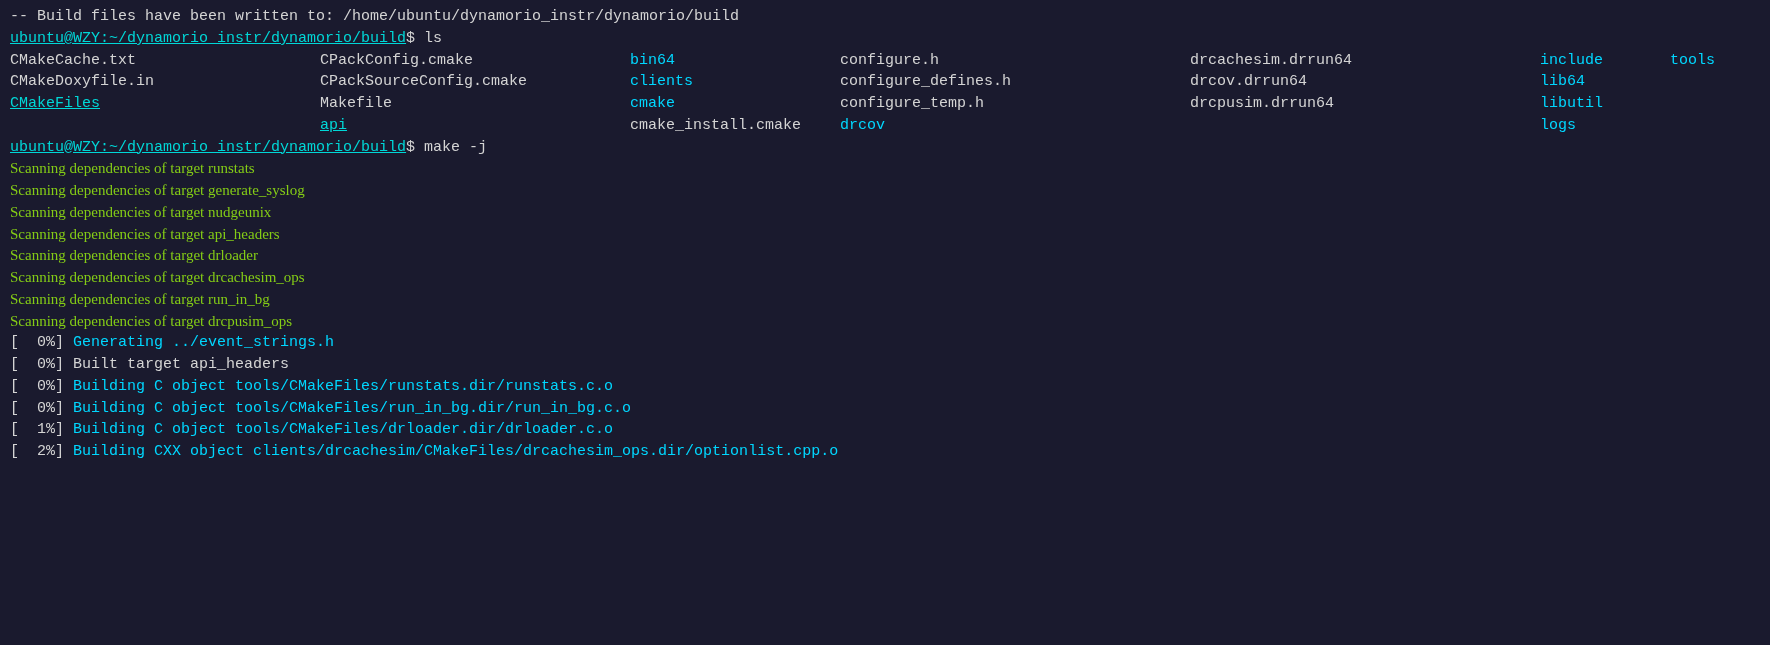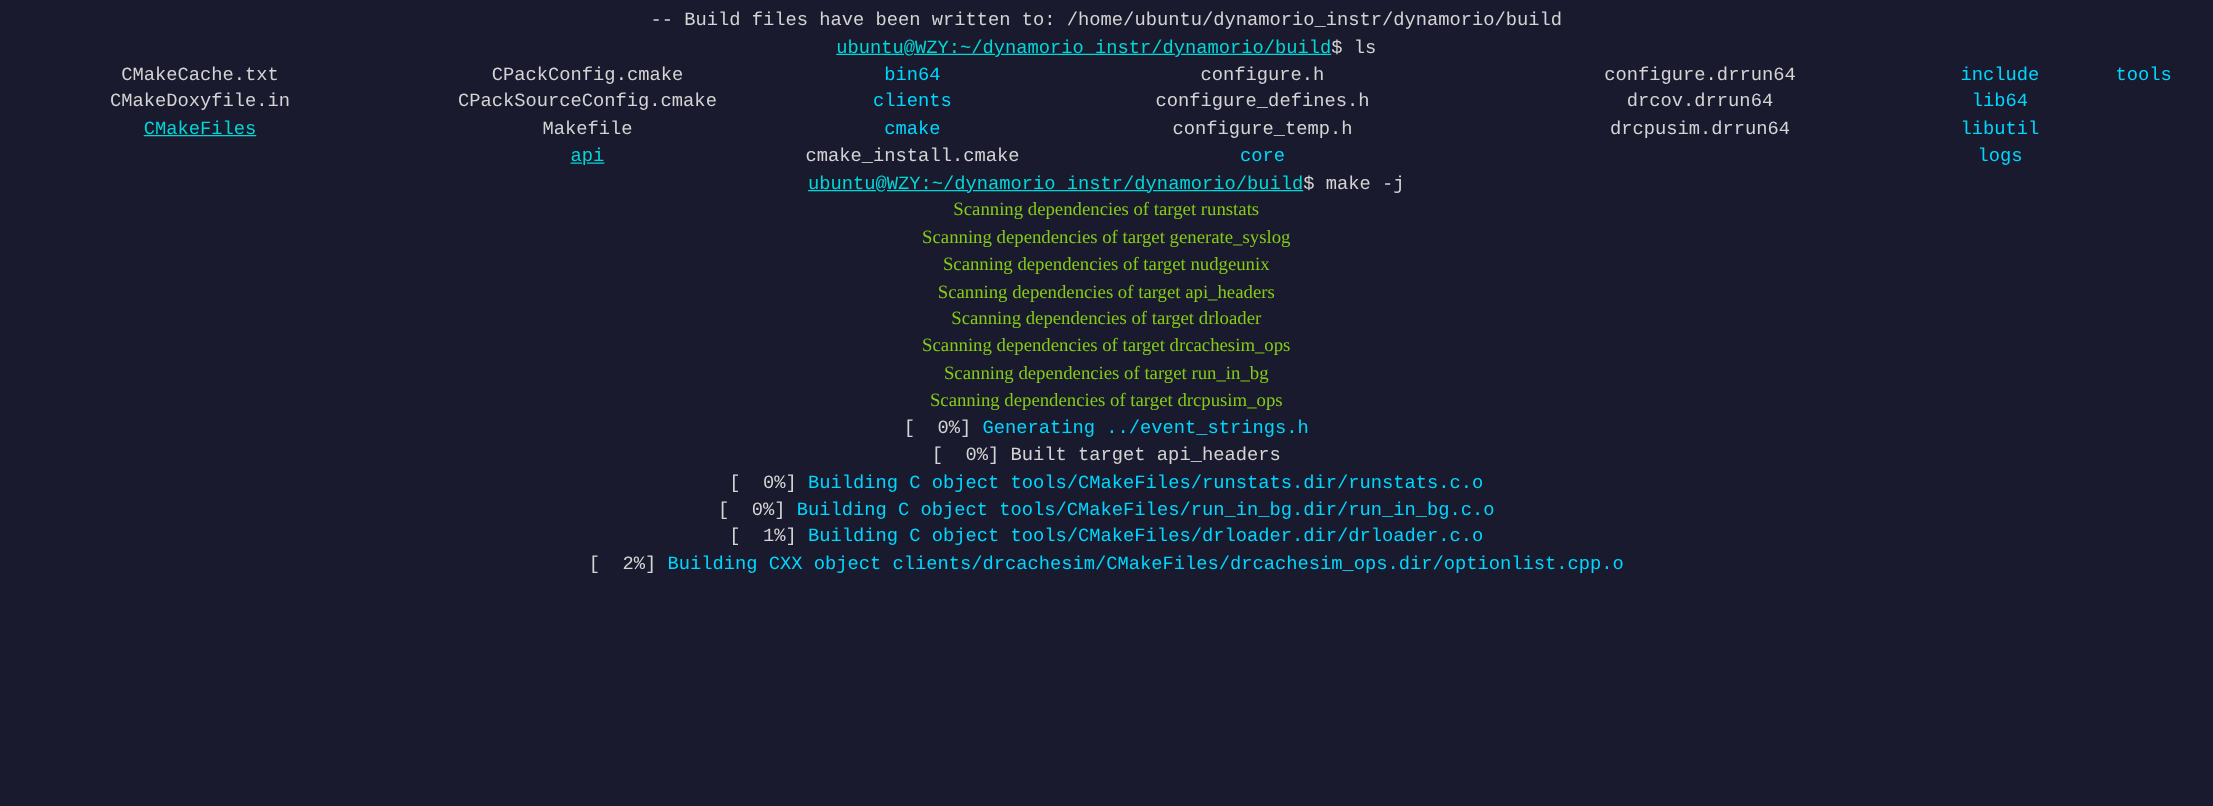--- a/index.html
+++ b/index.html
@@ -14,21 +14,20 @@
       padding: 6px 10px;
       overflow: hidden;
     }
     .terminal {
       width: 100%;
     }
     .line {
       display: flex;
       flex-wrap: wrap;
       white-space: pre;
-      justify-content: center;
     }
     .cyan { color: #00d7d7; text-decoration: underline; }
     .white { color: #d4d4d4; }
     .magenta { color: #84cc16; font-family: Liberation Serif, serif; }
     .cyan-bright { color: #00d7ff; }
     .ls-row {
       display: grid;
       grid-template-columns: 310px 310px 210px 350px 350px 130px 100px;
       width: 100%;
     }
@@ -65,24 +64,24 @@
     <div class="ls-col">
       <div class="line"><span class="cyan-bright">bin64</span></div>
       <div class="line"><span class="cyan-bright">clients</span></div>
       <div class="line"><span class="cyan-bright">cmake</span></div>
       <div class="line"><span class="white">cmake_install.cmake</span></div>
     </div>
     <div class="ls-col">
       <div class="line"><span class="white">configure.h</span></div>
       <div class="line"><span class="white">configure_defines.h</span></div>
       <div class="line"><span class="white">configure_temp.h</span></div>
-      <div class="line"><span class="cyan-bright">core</span></div>
+      <div class="line"><span class="cyan-bright">drcov</span></div>
     </div>
     <div class="ls-col">
-      <div class="line"><span class="white">configure.drrun64</span></div>
+      <div class="line"><span class="white">drcachesim.drrun64</span></div>
       <div class="line"><span class="white">drcov.drrun64</span></div>
       <div class="line"><span class="white">drcpusim.drrun64</span></div>
     </div>
     <div class="ls-col">
       <div class="line"><span class="cyan-bright">include</span></div>
       <div class="line"><span class="cyan-bright">lib64</span></div>
       <div class="line"><span class="cyan-bright">libutil</span></div>
       <div class="line"><span class="cyan-bright">logs</span></div>
     </div>
     <div class="ls-col">

